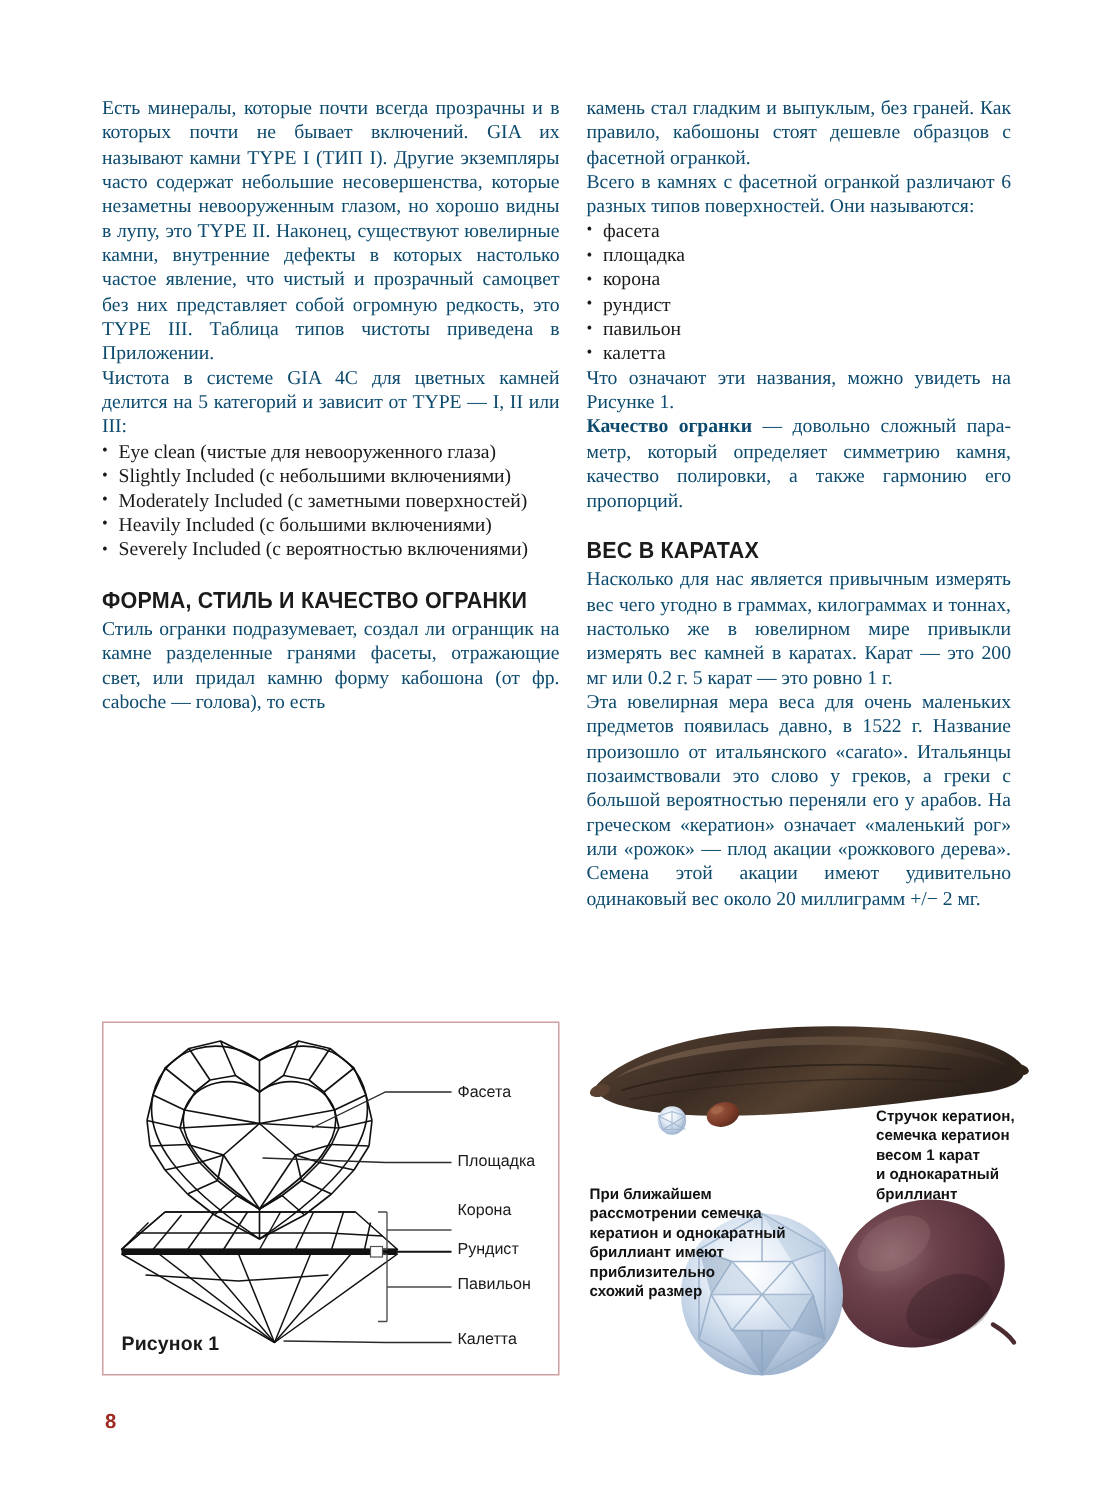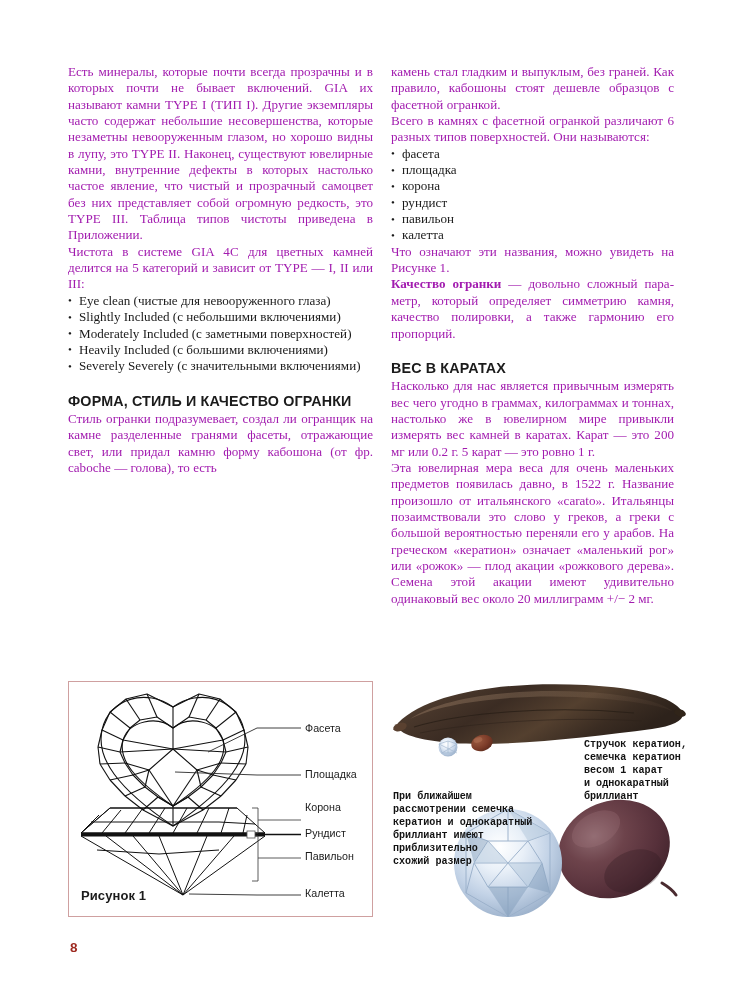--- a/index.html
+++ b/index.html
@@ -34,21 +34,21 @@
   }
   .col-left  { left: 68px; }
   .col-right { left: 391px; width: 283px; }
 
   p.body {
     margin: 0;
     text-align: justify;
     font-family: "Liberation Serif", "DejaVu Serif", serif;
     font-size: 13.1px;
     line-height: 16.35px;
-    color: #a21caf;
+    color: #0c4a6e;
   }
 
   
   h2.heading {
     margin: 0;
     font-family: "Liberation Sans Narrow", "Liberation Sans", "DejaVu Sans", sans-serif;
     font-weight: bold;
     font-size: 15.4px;
     line-height: 17.4px;
     letter-spacing: 0.15px;
@@ -118,21 +118,21 @@
   
   .photo-area {
     position: absolute;
     left: 390px;
     top: 681px;
     width: 300px;
     height: 236px;
   }
   .photo-cap {
     position: absolute;
-    font-family: Liberation Mono, monospace;
+    font-family: Liberation Sans, sans-serif;
     font-weight: bold;
     font-size: 10.1px;
     line-height: 12.9px;
     color: #121212;
     white-space: pre-line;
   }
   .cap-right { left: 194px; top: 58px; }
   .cap-left  { left: 3px;  top: 110px; }
 
   
@@ -157,21 +157,21 @@
 
     <p class="body">Есть минералы, которые почти всегда прозрач­ны и в которых почти не бывает включений. GIA их называют камни TYPE I (ТИП I). Другие экземпляры часто содержат небольшие не­совершенства, которые незаметны невоору­женным глазом, но хорошо видны в лупу, это TYPE II. Наконец, существуют ювелирные кам­ни, внутренние дефекты в которых настолько частое явление, что чистый и прозрачный са­моцвет без них представляет собой огромную редкость, это TYPE III. Таблица типов чистоты приведена в Приложении.</p>
 
     <p class="body">Чистота в системе GIA 4C для цветных камней делится на 5 категорий и зависит от TYPE — I, II или III:</p>
 
     <ul class="bullets">
       <li>Eye clean (чистые для невооруженного глаза)</li>
       <li>Slightly Included (с небольшими включениями)</li>
       <li>Moderately Included (с заметными поверхностей)</li>
       <li>Heavily Included (с большими включениями)</li>
-      <li>Severely Severely (с значительными включениями)</li>
+      <li>Severely Included (с вероятностью включениями)</li>
     </ul>
 
     <div class="heading-gap-top"></div>
     <h2 class="heading">ФОРМА, СТИЛЬ И КАЧЕСТВО ОГРАНКИ</h2>
     <div class="heading-gap-bot"></div>
 
 
     <p class="body"><span>Стиль огранки подразумевает, создал ли огран­щик на камне разделенные гранями фасеты, отражающие свет, или придал камню форму кабошона (от </span><span class="ital">фр.</span><span> caboche — голова), то есть</span></p>
   </div>
 

